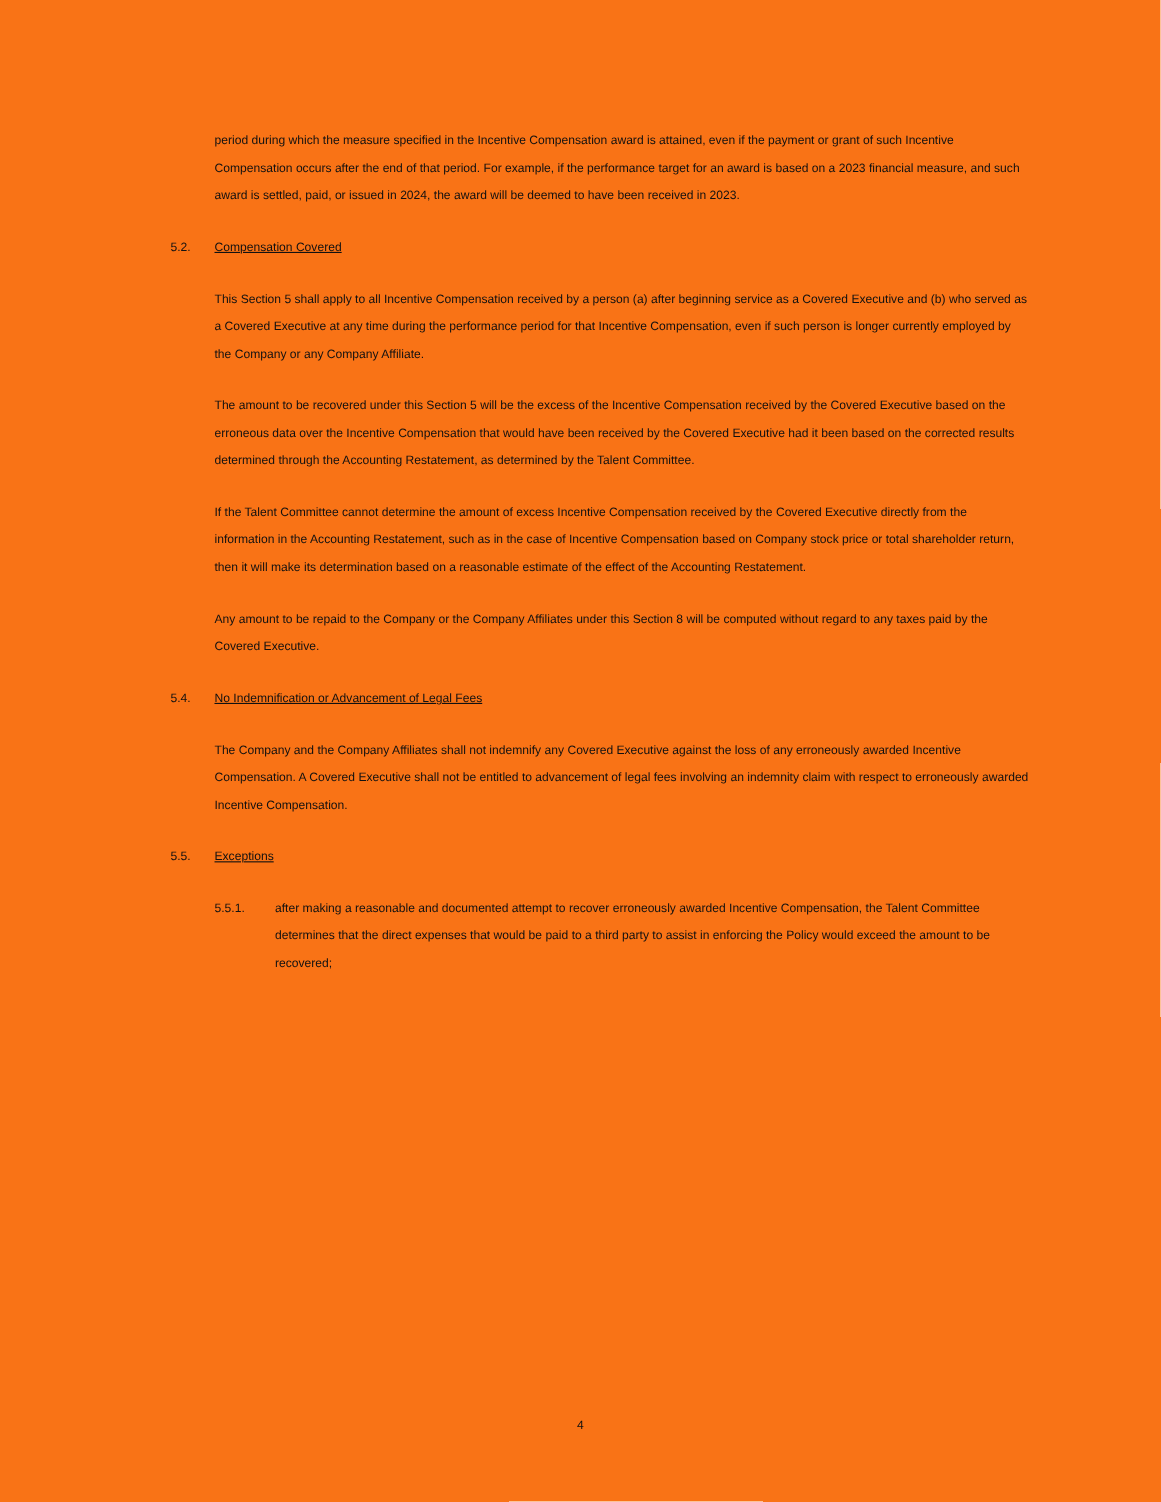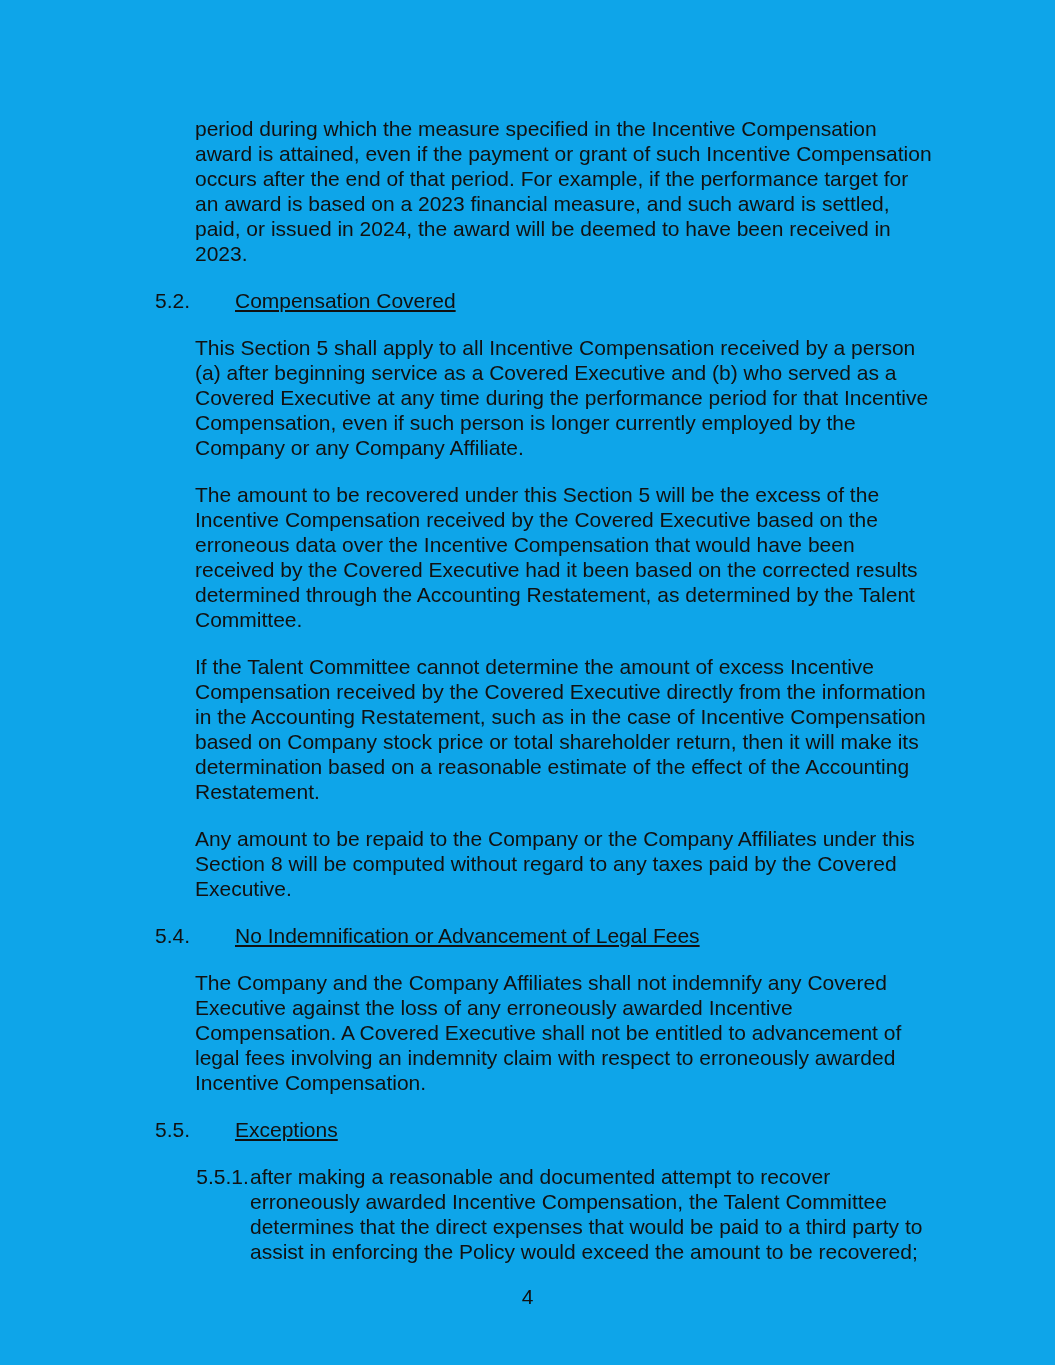--- a/index.html
+++ b/index.html
@@ -5,55 +5,53 @@
   * { box-sizing: border-box; }
   html, body {
     margin: 0;
     padding: 0;
     background: #ffffff;
   }
   .page {
     position: relative;
     width: 1055px;
     height: 1365px;
-    background: #0ea5e9;
+    background: #f97316;
     color: #111111;
     font-family: "Liberation Sans", sans-serif;
-    font-size: 21px;
+    font-size: 11px;
     line-height: 25px;
     padding: 116px 120px 0 155px;
     overflow: hidden;
   }
   .para {
     margin: 0 0 22px 40px;
     max-width: 740px;
     text-align: left;
   }
   .sec-heading {
     display: flex;
     margin: 0 0 22px 0;
-    gap: 40px;
   }
   .sec-num {
     flex: none;
     width: 40px;
   }
   .sec-title {
     text-decoration: underline;
     text-align: center;
   }
   .sub-item {
     display: flex;
     margin: 0 0 22px 40px;
     max-width: 740px;
   }
   .sub-num {
     flex: none;
     width: 55px;
-    text-align: center;
   }
   .sub-text {
     flex: 1;
   }
   .page-number {
     position: absolute;
     left: 0;
     right: 0;
     bottom: 56px;
     text-align: center;

